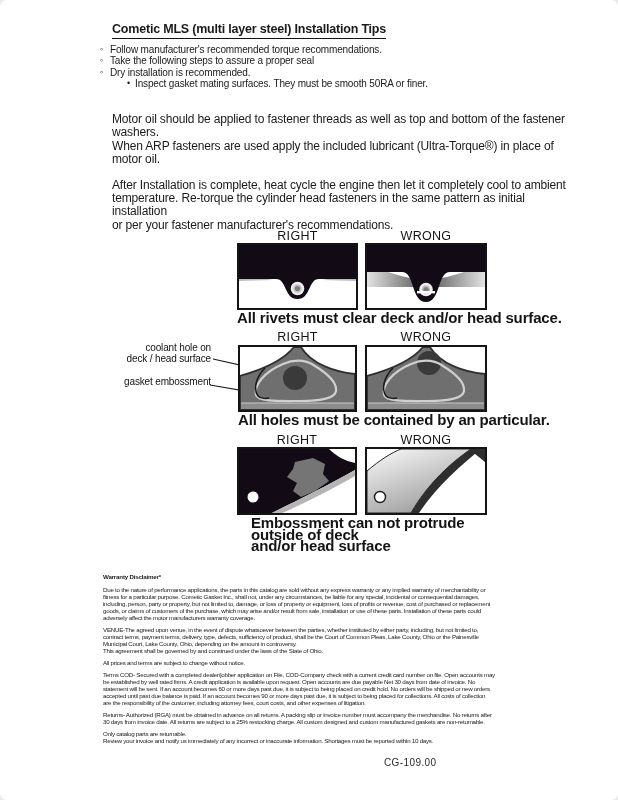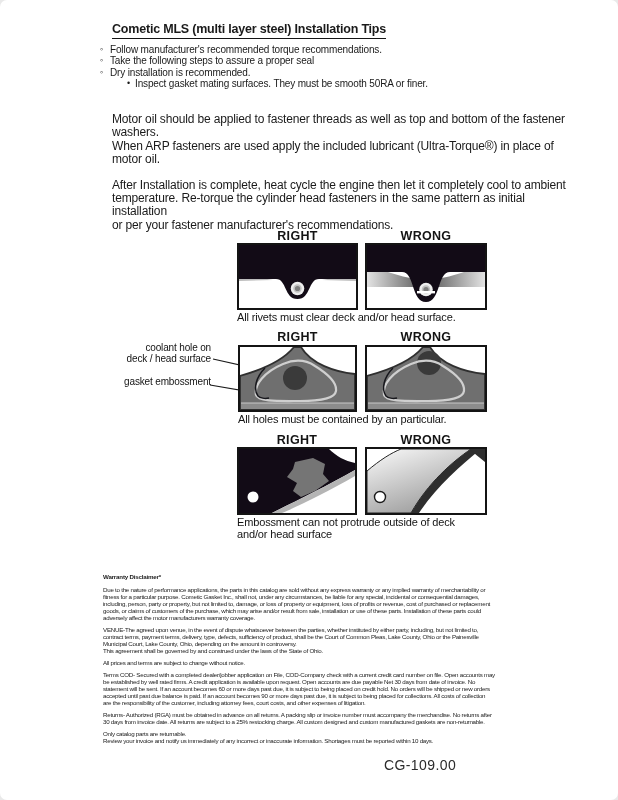--- a/index.html
+++ b/index.html
@@ -24,34 +24,34 @@
   .tips li.sub{padding-left:31px;}
   .tips li.sub::before{content:"\2022";position:absolute;left:23px;top:0;font-size:9px;}
 
   
   .diesel{position:absolute;left:112px;top:113px;width:470px;}
   .diesel h2{margin:0 0 7px 0;font-size:11.5px;font-weight:bold;letter-spacing:-0.2px;}
   .diesel p{margin:0 0 12px 0;font-size:12px;line-height:13.4px;letter-spacing:-0.15px;}
   .diesel p.note{margin-top:2px;}
 
   
-  .fig-label{position:absolute;font-size:12.5px;font-weight:700;letter-spacing:0.3px;color:#141414;text-align:center;}
+  .fig-label{position:absolute;font-size:12.5px;font-weight:400;letter-spacing:0.3px;color:#141414;text-align:center;}
   .fig-box{position:absolute;border:2px solid #141414;background:#fff;line-height:0;}
-  .fig-caption{position:absolute;font-size:11px;line-height:11.5px;letter-spacing:-0.15px;color:#141414;}
+  .fig-caption{position:absolute;font-size:15px;line-height:11.5px;letter-spacing:-0.15px;color:#141414;font-weight:bold;}
 
   
   .annot{position:absolute;text-align:right;font-size:10px;line-height:10.5px;letter-spacing:-0.15px;color:#141414;}
   .leader-lines{position:absolute;left:0;top:0;pointer-events:none;}
 
   
   .disclaimer{position:absolute;left:103px;top:573px;width:440px;color:#222;}
   .disclaimer h3{margin:0 0 6px 0;font-size:6.2px;font-weight:bold;letter-spacing:-0.2px;}
   .disclaimer p{margin:0 0 5px 0;font-size:6.2px;line-height:7px;letter-spacing:-0.25px;}
 
-  .doc-code{position:absolute;left:384px;top:757px;font-size:14px;letter-spacing:0.4px;color:#2b2b2b;}
+  .doc-code{position:absolute;left:384px;top:757px;font-size:10px;letter-spacing:0.4px;color:#2b2b2b;}
 </style>
 </head>
 <body>
 
 <div class="page">
 
   <h1 class="title">Cometic MLS (multi layer steel) Installation Tips</h1>
 
   <ul class="tips">
     <li class="tip">Follow manufacturer's recommended torque recommendations.</li>
@@ -168,21 +168,21 @@
         </linearGradient>
       </defs>
       <rect x="0" y="0" width="118" height="64" fill="#ffffff"></rect>
       <path d="M0,22 C13,11 24,4 34,0 H104 C85,13 61,34 44,64 H0 Z" fill="url(#band3)" stroke="#222222" stroke-width="1"></path>
       <path d="M44,64 C61,34 85,13 104,0 H114 C93,17 69,38 52,64 Z" fill="#2e2e2e"></path>
       <path d="M102,0 H118 V13 C112,8 107,4 102,0 Z" fill="#2e2e2e"></path>
       <circle cx="13" cy="48" r="5.5" fill="#ffffff" stroke="#1a1a1a" stroke-width="1.4"></circle>
     </svg>
   </div>
 
-  <div class="fig-caption pre" style="left:237px;top:517px;width:260px;">Embossment can not protrude outside of deck
+  <div class="fig-caption pre" style="left:251px;top:517px;width:260px;">Embossment can not protrude outside of deck
 and/or head surface</div>
 
   <section class="disclaimer">
     <h3>Warranty Disclaimer*</h3>
     <p class="pre">Due to the nature of performance applications, the parts in this catalog are sold without any express warranty or any implied warranty of merchantability or
 fitness for a particular purpose.  Cometic Gasket Inc., shall not, under any circumstances, be liable for any special, incidental or consequential damages,
 including, person, party or property, but not limited to, damage, or loss of property or equipment, loss of profits or revenue, cost of purchased or replacement
 goods, or claims of customers of the purchase, which may arise and/or result from sale, installation or use of these parts.  Installation of these parts could
 adversely affect the motor manufacturers warranty coverage.</p>
     <p class="pre">VENUE-The agreed upon venue, in the event of dispute whatsoever between the parties, whether instituted by either party, including, but not limited to,

